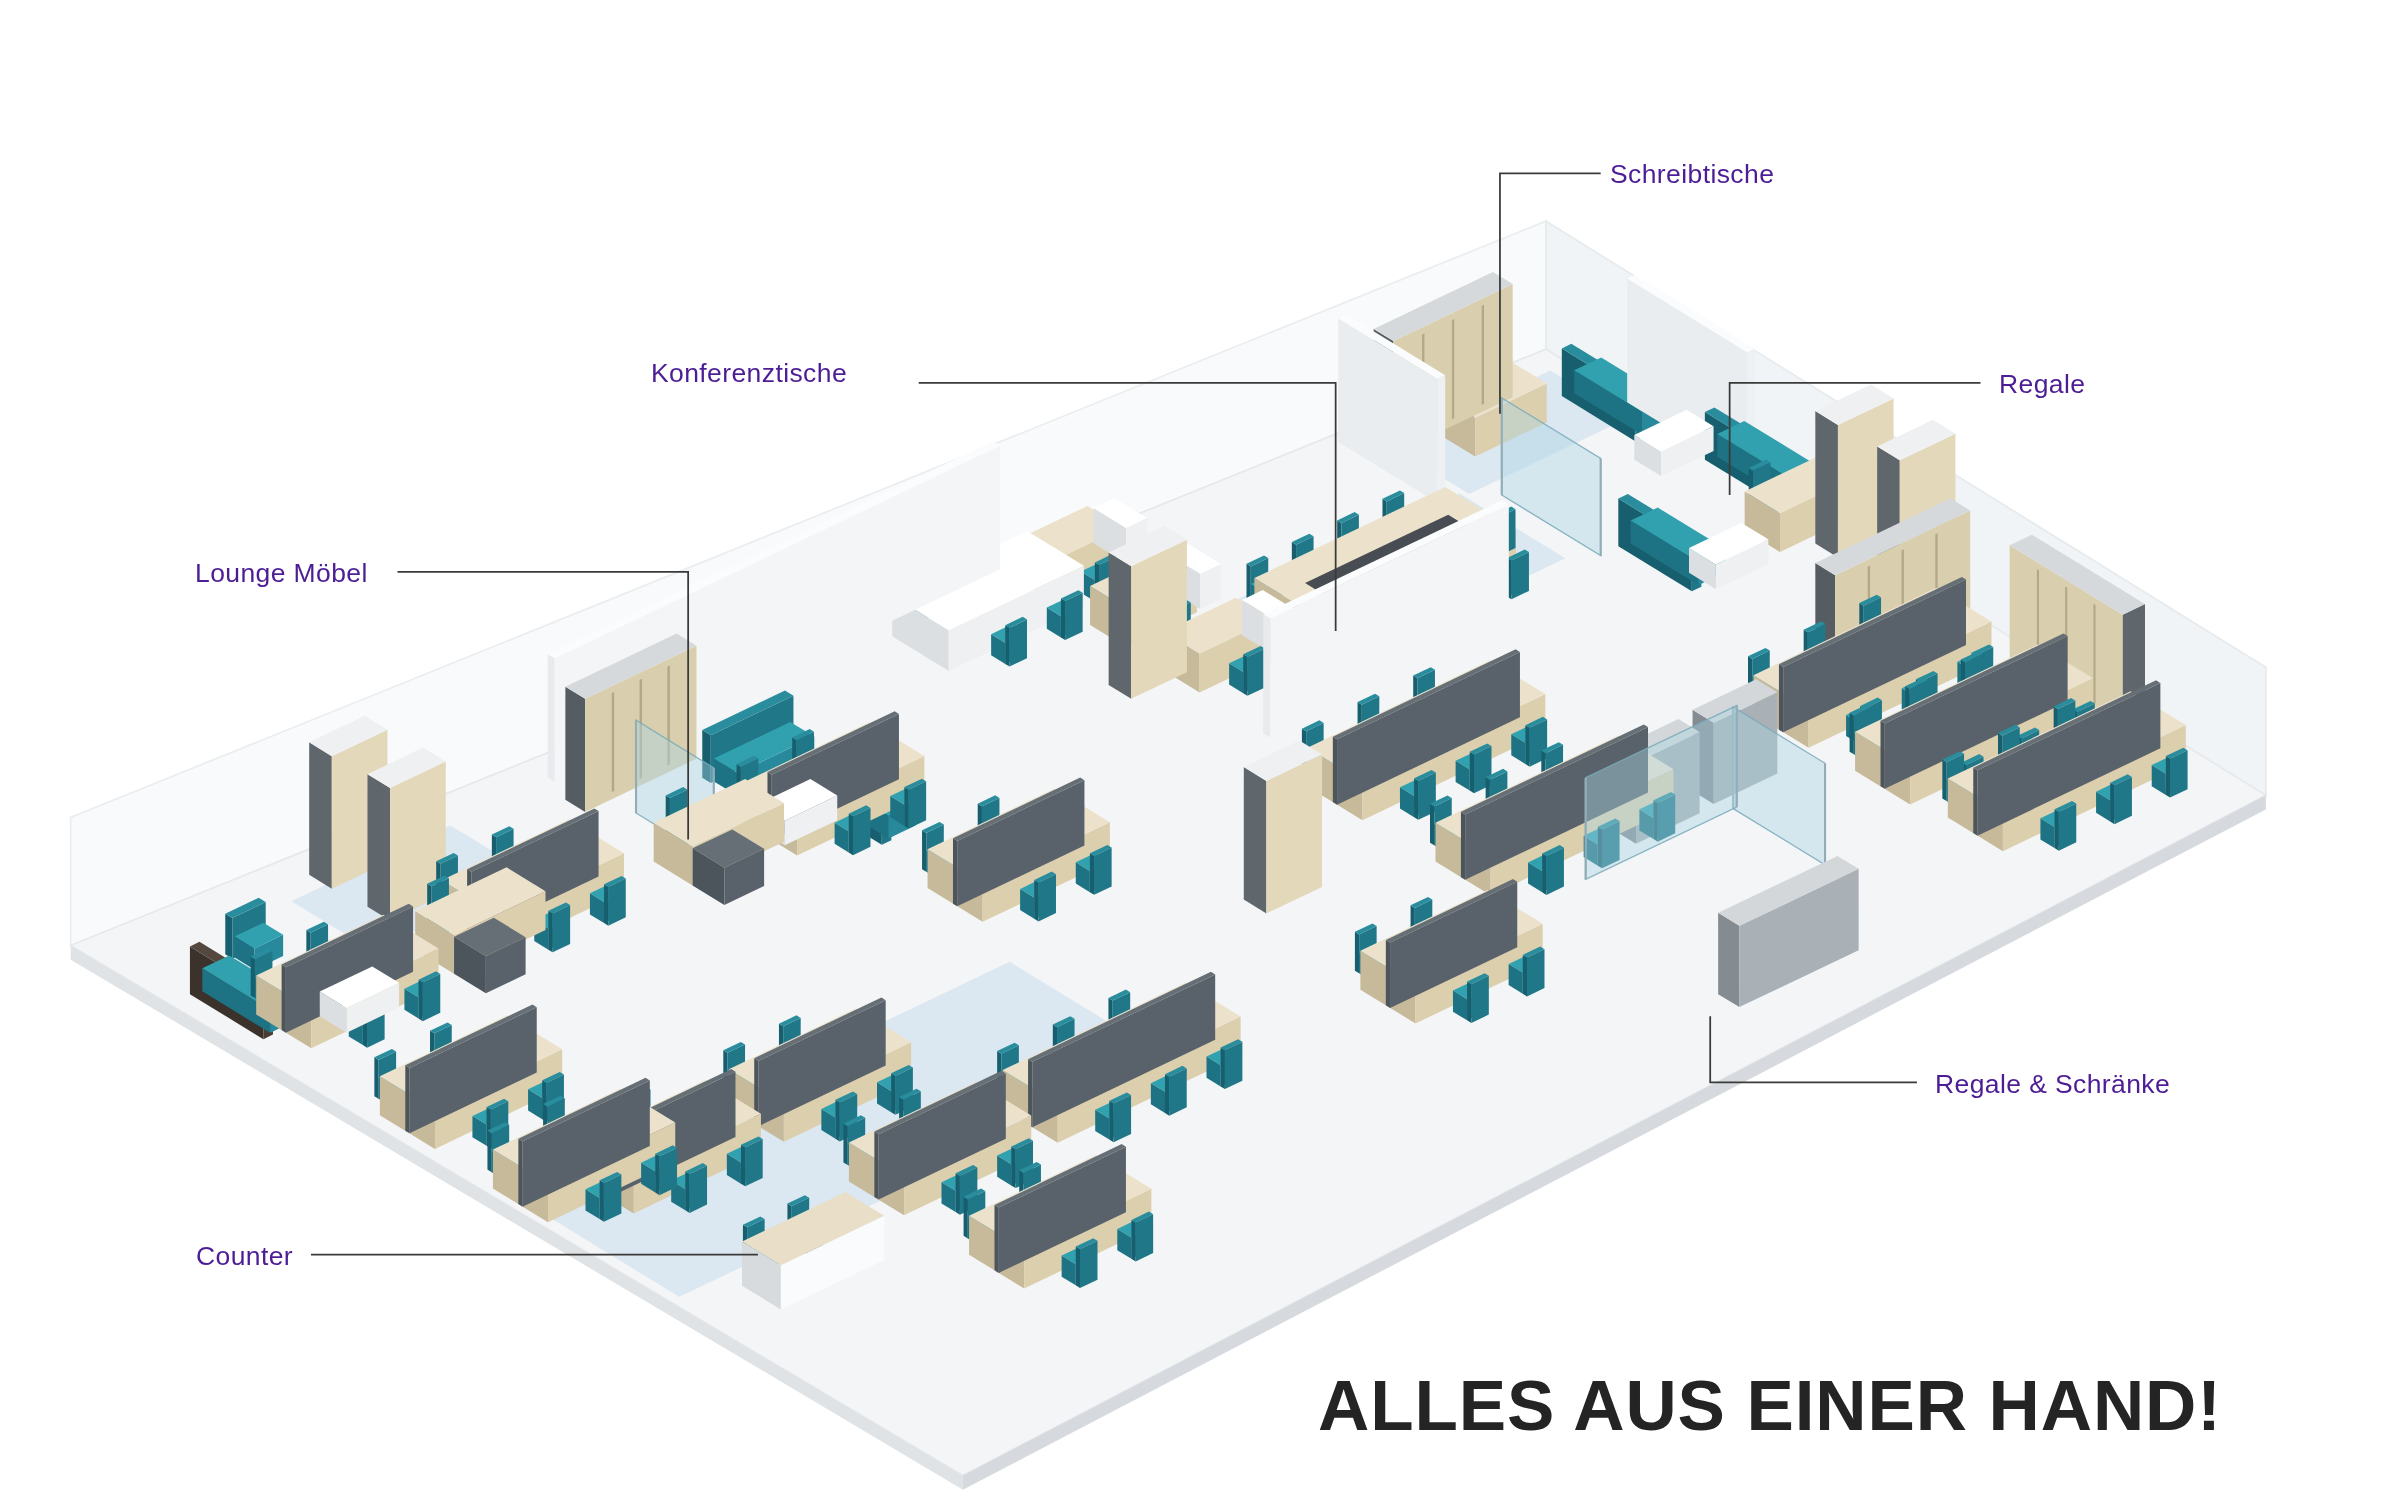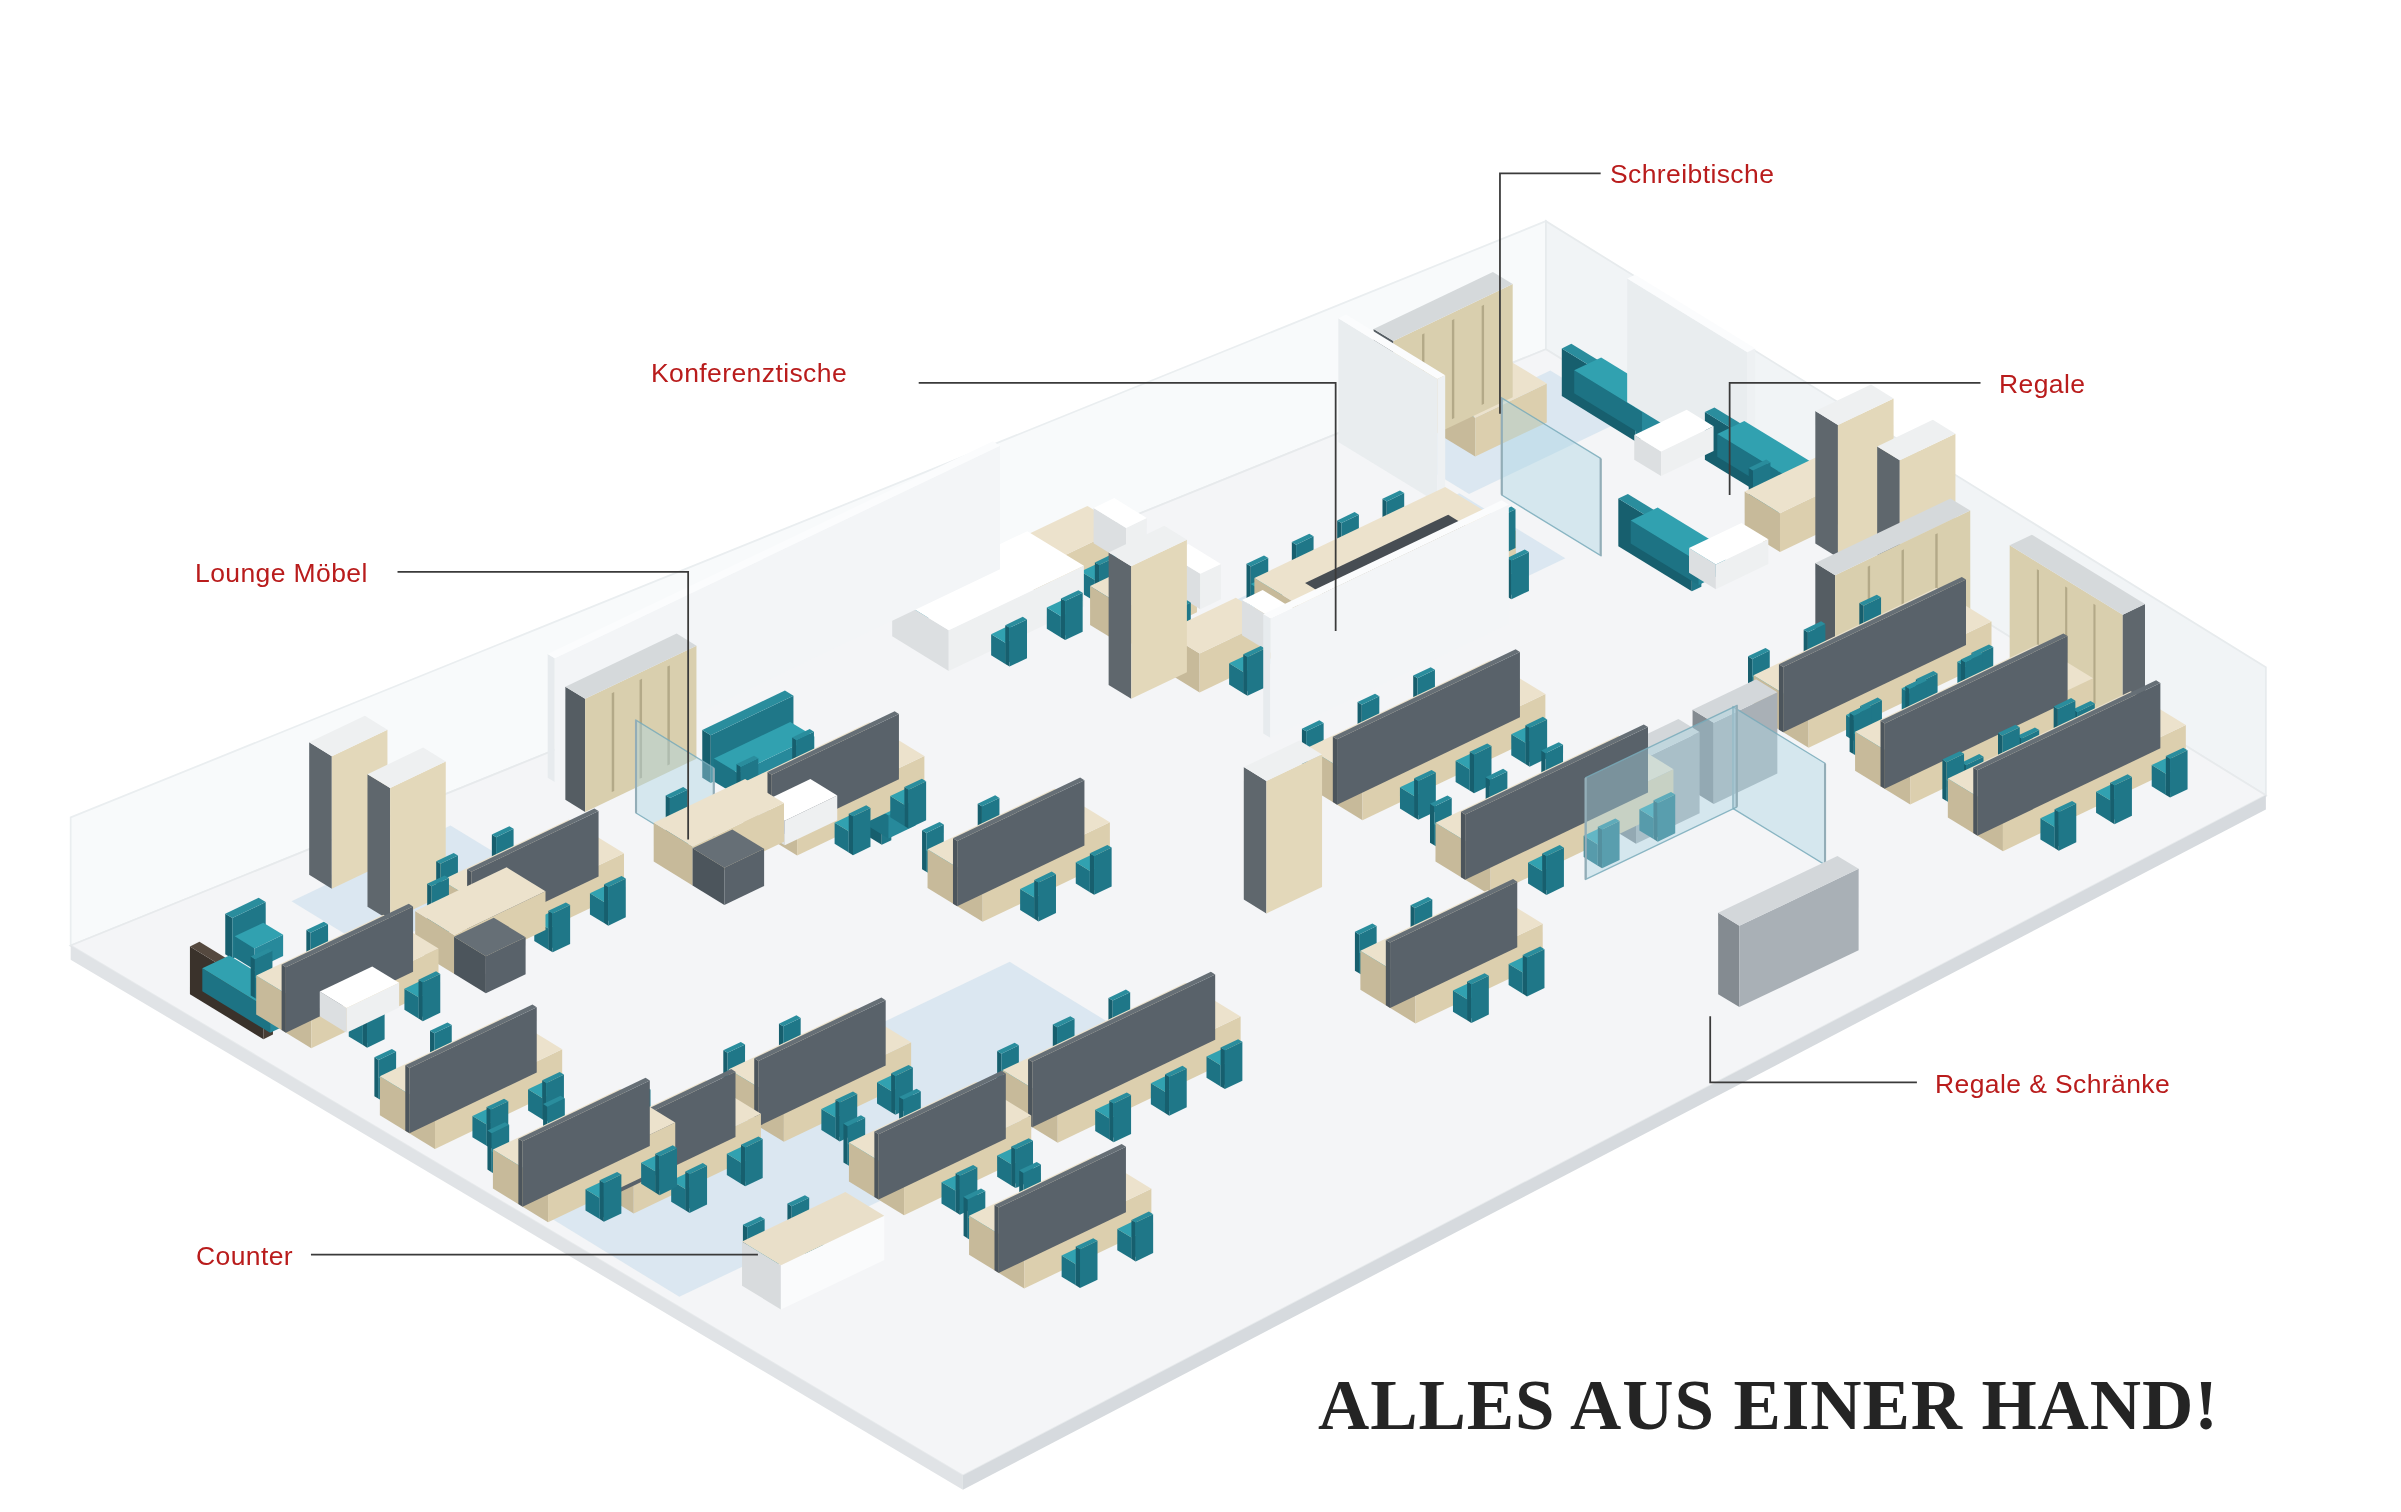--- a/index.html
+++ b/index.html
@@ -8,33 +8,32 @@
     background:#ffffff;
     font-family:"Liberation Sans","DejaVu Sans",sans-serif;
     position:relative;overflow:hidden;
   }
   #stage{position:absolute;inset:0}
   #scene{position:absolute;left:0;top:0}
   .label{
     position:absolute;
     font-size:26.5px;
     letter-spacing:0.4px;
-    color:#b91c1c;
+    color:#4c1d95;
     white-space:nowrap;
     z-index:5;
   }
   #tagline{
     position:absolute;
     font-size:71px;
     font-weight:700;
     letter-spacing:0.9px;
     color:#242424;
     white-space:nowrap;
     z-index:5;
-    font-family:Liberation Serif, serif;
   }
 </style>
 </head>
 <body>
 
 <div id="stage">
   <svg id="scene" width="2401" height="1513" viewBox="0 0 2718 1712">
       <g>
         <polygon points="80.0,1070.0 1750.0,395.0 1750.0,250.0 80.0,925.0" fill="#f8fafb" stroke="#eaeef0" stroke-width="2"></polygon>
         <polygon points="1750.0,395.0 2565.0,900.0 2565.0,755.0 1750.0,250.0" fill="#f1f4f6" stroke="#e7ebed" stroke-width="2"></polygon>

